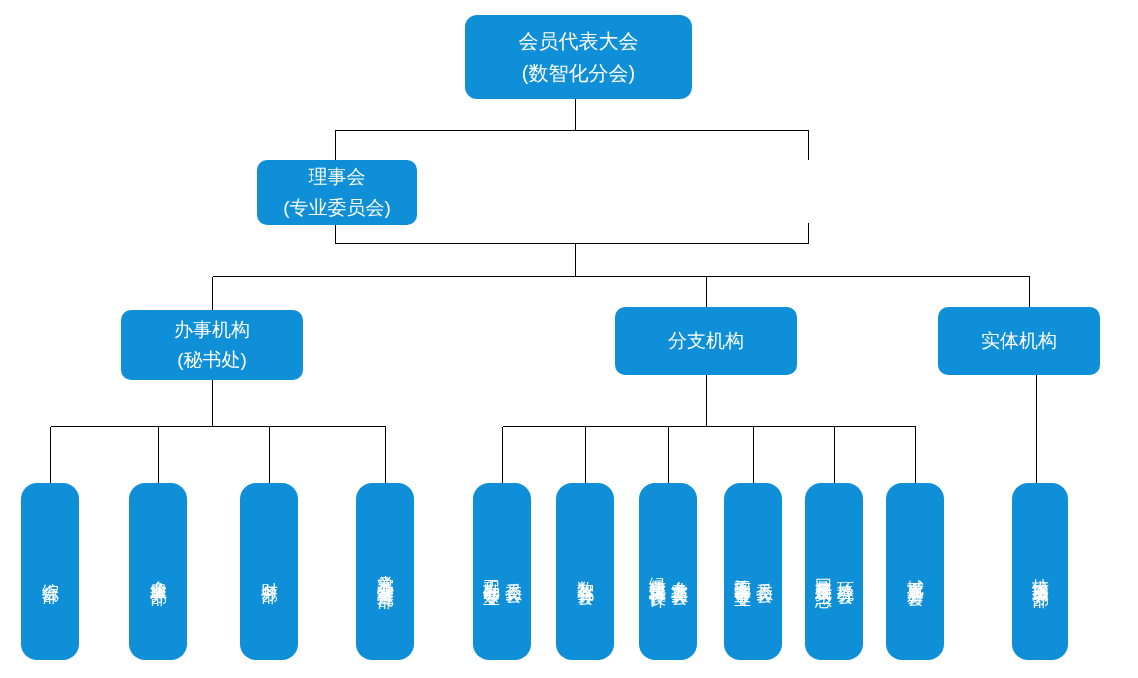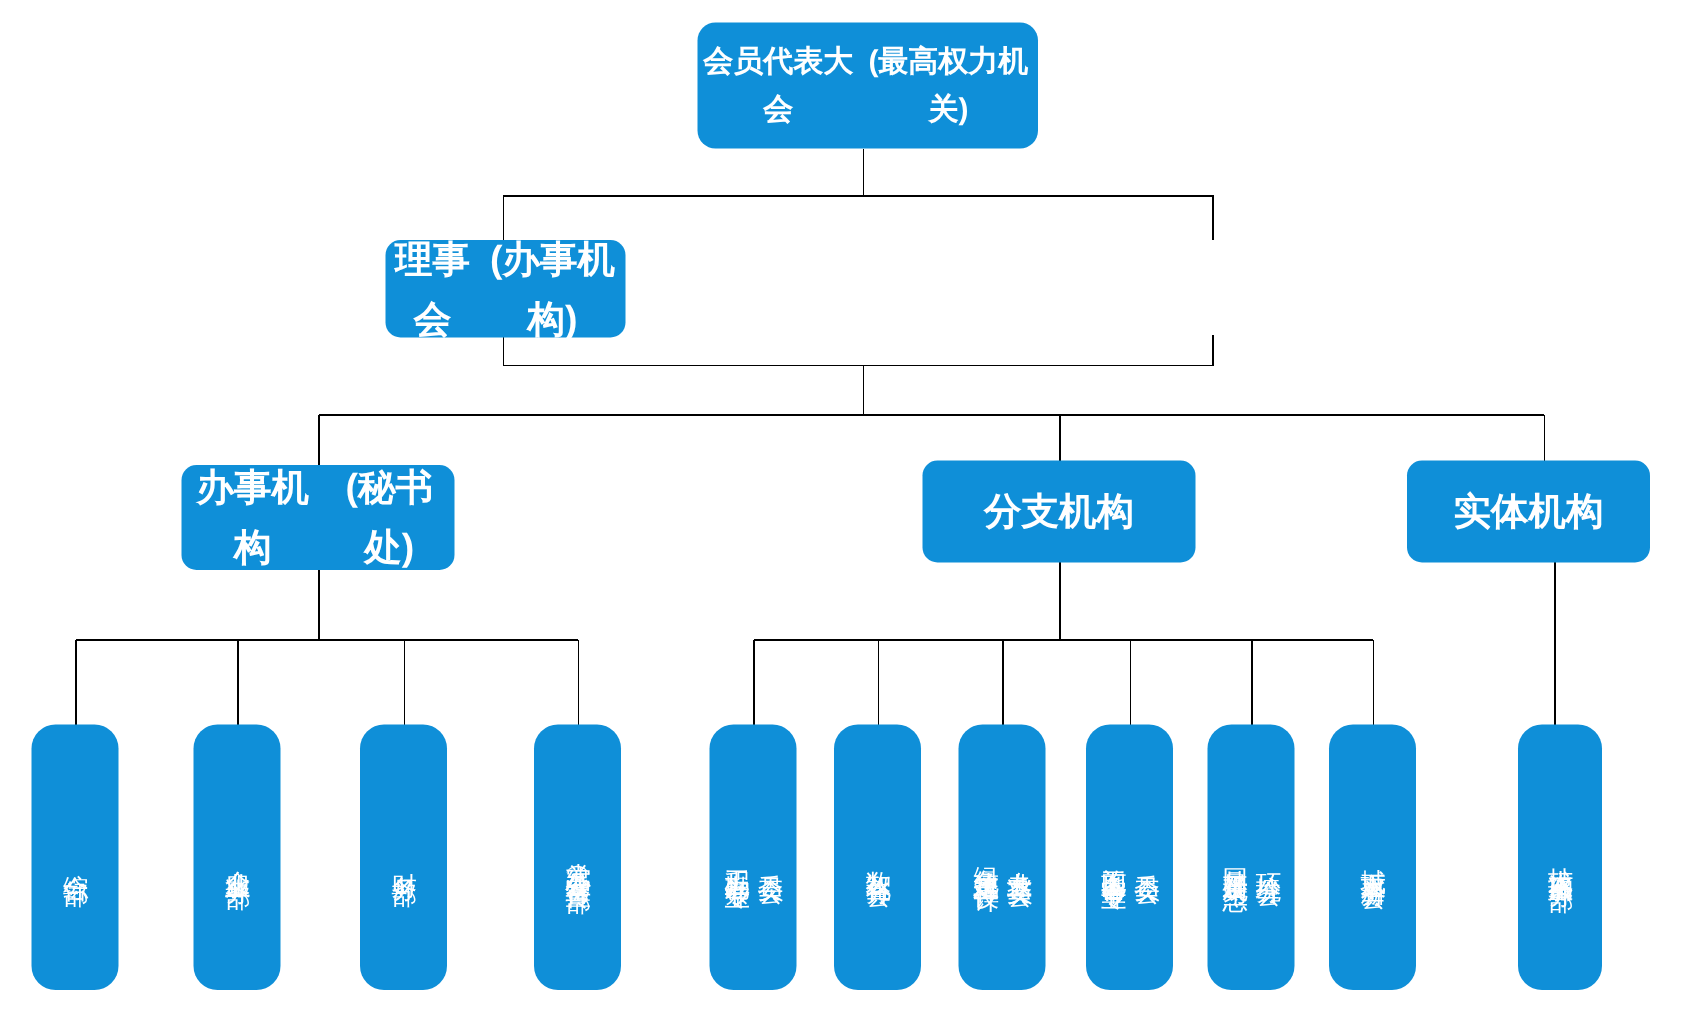--- a/index.html
+++ b/index.html
@@ -23,28 +23,28 @@
   .node {
     position: absolute;
     background: #0F8FD8;
     color: #ffffff;
     display: flex;
     align-items: center;
     justify-content: center;
     box-sizing: border-box;
   }
   .h-node {
-    flex-direction: row;
+    flex-direction: column;
     border-radius: 10px;
-    font-weight: 700;
-    text-align: center;
+    font-weight: 400;
+    text-align: left;
     line-height: 1.6;
   }
   .h-node.root  { font-size: 20px; border-radius: 12px; }
-  .h-node.lvl   { font-size: 25px; }
+  .h-node.lvl   { font-size: 19px; }
   .h-node .sub:empty { display: none; }
   .v-node {
     border-radius: 16px;
     font-size: 17px;
   }
   .v-label {
     writing-mode: vertical-lr;
     text-orientation: mixed;
     white-space: pre-line;
     text-align: center;
@@ -83,26 +83,26 @@
       M585.5 426.5 L585.5 484
       M668.5 426.5 L668.5 484
       M753.5 426.5 L753.5 484
       M834.5 426.5 L834.5 484
       M915.5 426.5 L915.5 484
       M1036.5 374 L1036.5 484"></path>
   </svg>
 
   <div class="node h-node root" style="left:465px; top:15px; width:227px; height:84px;">
     <span class="ttl">会员代表大会</span>
-    <span class="sub">(最高权力机关)</span>
+    <span class="sub">(数智化分会)</span>
   </div>
 
   <div class="node h-node lvl" style="left:257px; top:160px; width:160px; height:65px;">
     <span class="ttl">理事会</span>
-    <span class="sub">(办事机构)</span>
+    <span class="sub">(专业委员会)</span>
   </div>
 
   <div class="node h-node lvl" style="left:615px; top:307px; width:182px; height:68px;">
     <span class="ttl">分支机构</span>
 
   </div>
   <div class="node h-node lvl" style="left:121px; top:310px; width:182px; height:70px;">
     <span class="ttl">办事机构</span>
     <span class="sub">(秘书处)</span>
   </div>

